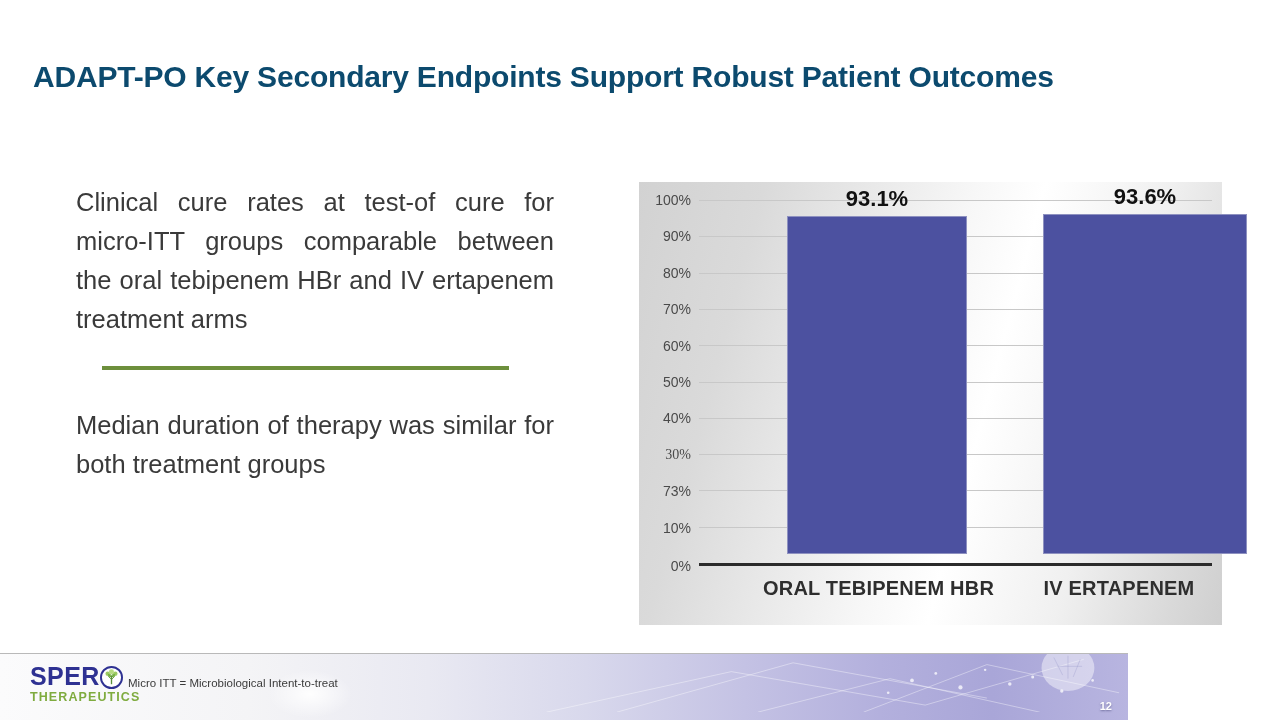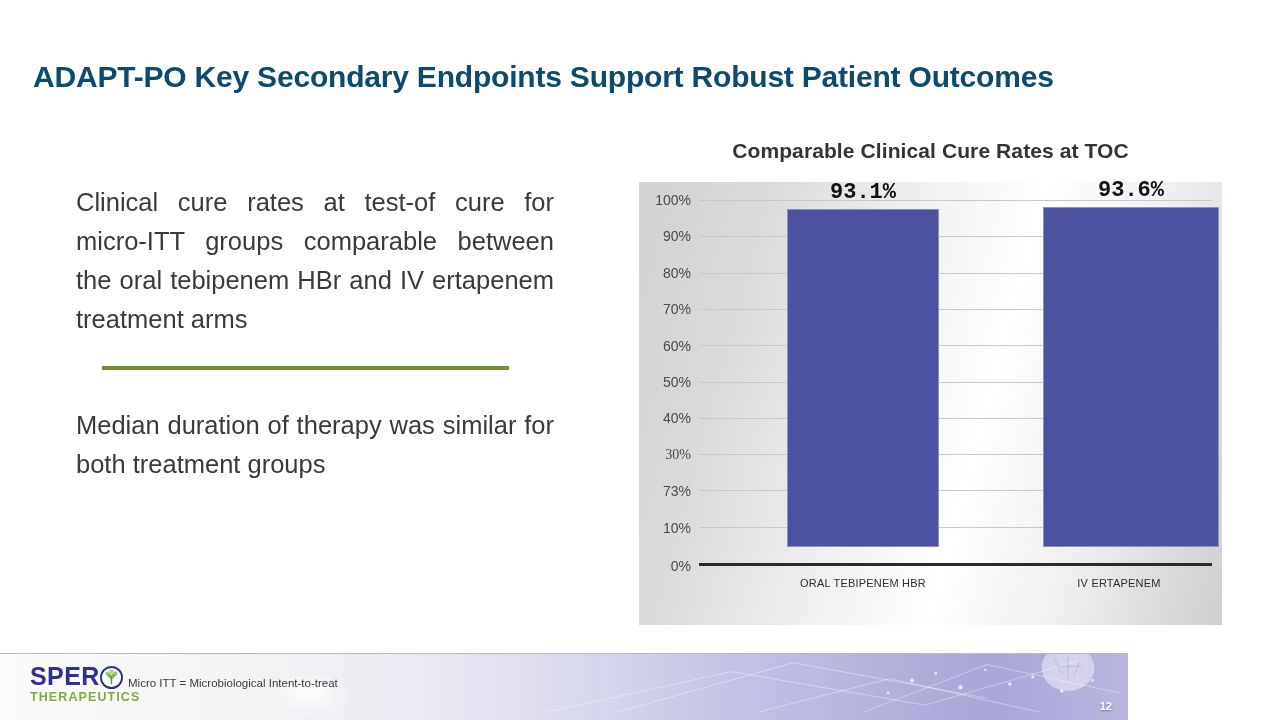--- a/index.html
+++ b/index.html
@@ -120,23 +120,22 @@
     white-space: nowrap;
     font-family: "Liberation Sans", sans-serif;
   }
 
   .bars {
     position: absolute;
     inset: 0;
   }
   .bar-wrap {
     position: absolute;
-    bottom: 16px;
-    width: 152px;
-    font-family: Liberation Mono, monospace;
+    bottom: 9px;
+    width: 180px;
   }
   .bar-wrap.b0 { left: 88px; }
   .bar-wrap.b1 { left: 344px; padding-left: 24px; }
 
   .bar {
     position: absolute;
     bottom: 0;
     left: 0;
     right: 0;
     background: #4c51a0;
@@ -158,22 +157,22 @@
     position: absolute;
     left: 60px;
     right: 10px;
     bottom: 18px;
     height: 30px;
   }
   .cat-label {
     position: absolute;
     width: 200px;
     text-align: center;
-    font-size: 11px;
-    font-weight: normal;
+    font-size: 20px;
+    font-weight: bold;
     color: #2e2e2e;
     letter-spacing: 0.2px;
     white-space: nowrap;
   }
   .cat-label.c0 { left: 64px; }
   .cat-label.c1 { left: 320px; }
 
   
   .footer {
     position: absolute;
@@ -254,21 +253,20 @@
   <div class="body-col">
     <p class="body-para">Clinical cure rates at test-of cure for micro-ITT groups comparable between the oral tebipenem HBr and IV ertapenem treatment arms</p>
 
     <div class="green-rule"></div>
 
     <div class="spacer-gap"></div>
 
     <p class="body-para second">Median duration of therapy was similar for both treatment groups</p>
   </div>
 
-  <div class="chart-title">Comparable Clinical Cure Rates at TOC</div>
 
   <div class="chart-box">
     <div class="plot-area">
       <div class="gridlines" id="gridlines">
           <div class="gridline" style="top: 0%;">
             <div class="ytick" style="top: 0%;">100%</div>
           </div>
           <div class="gridline" style="top: 10%;">
             <div class="ytick" style="top: 10%;">90%</div>
           </div>

